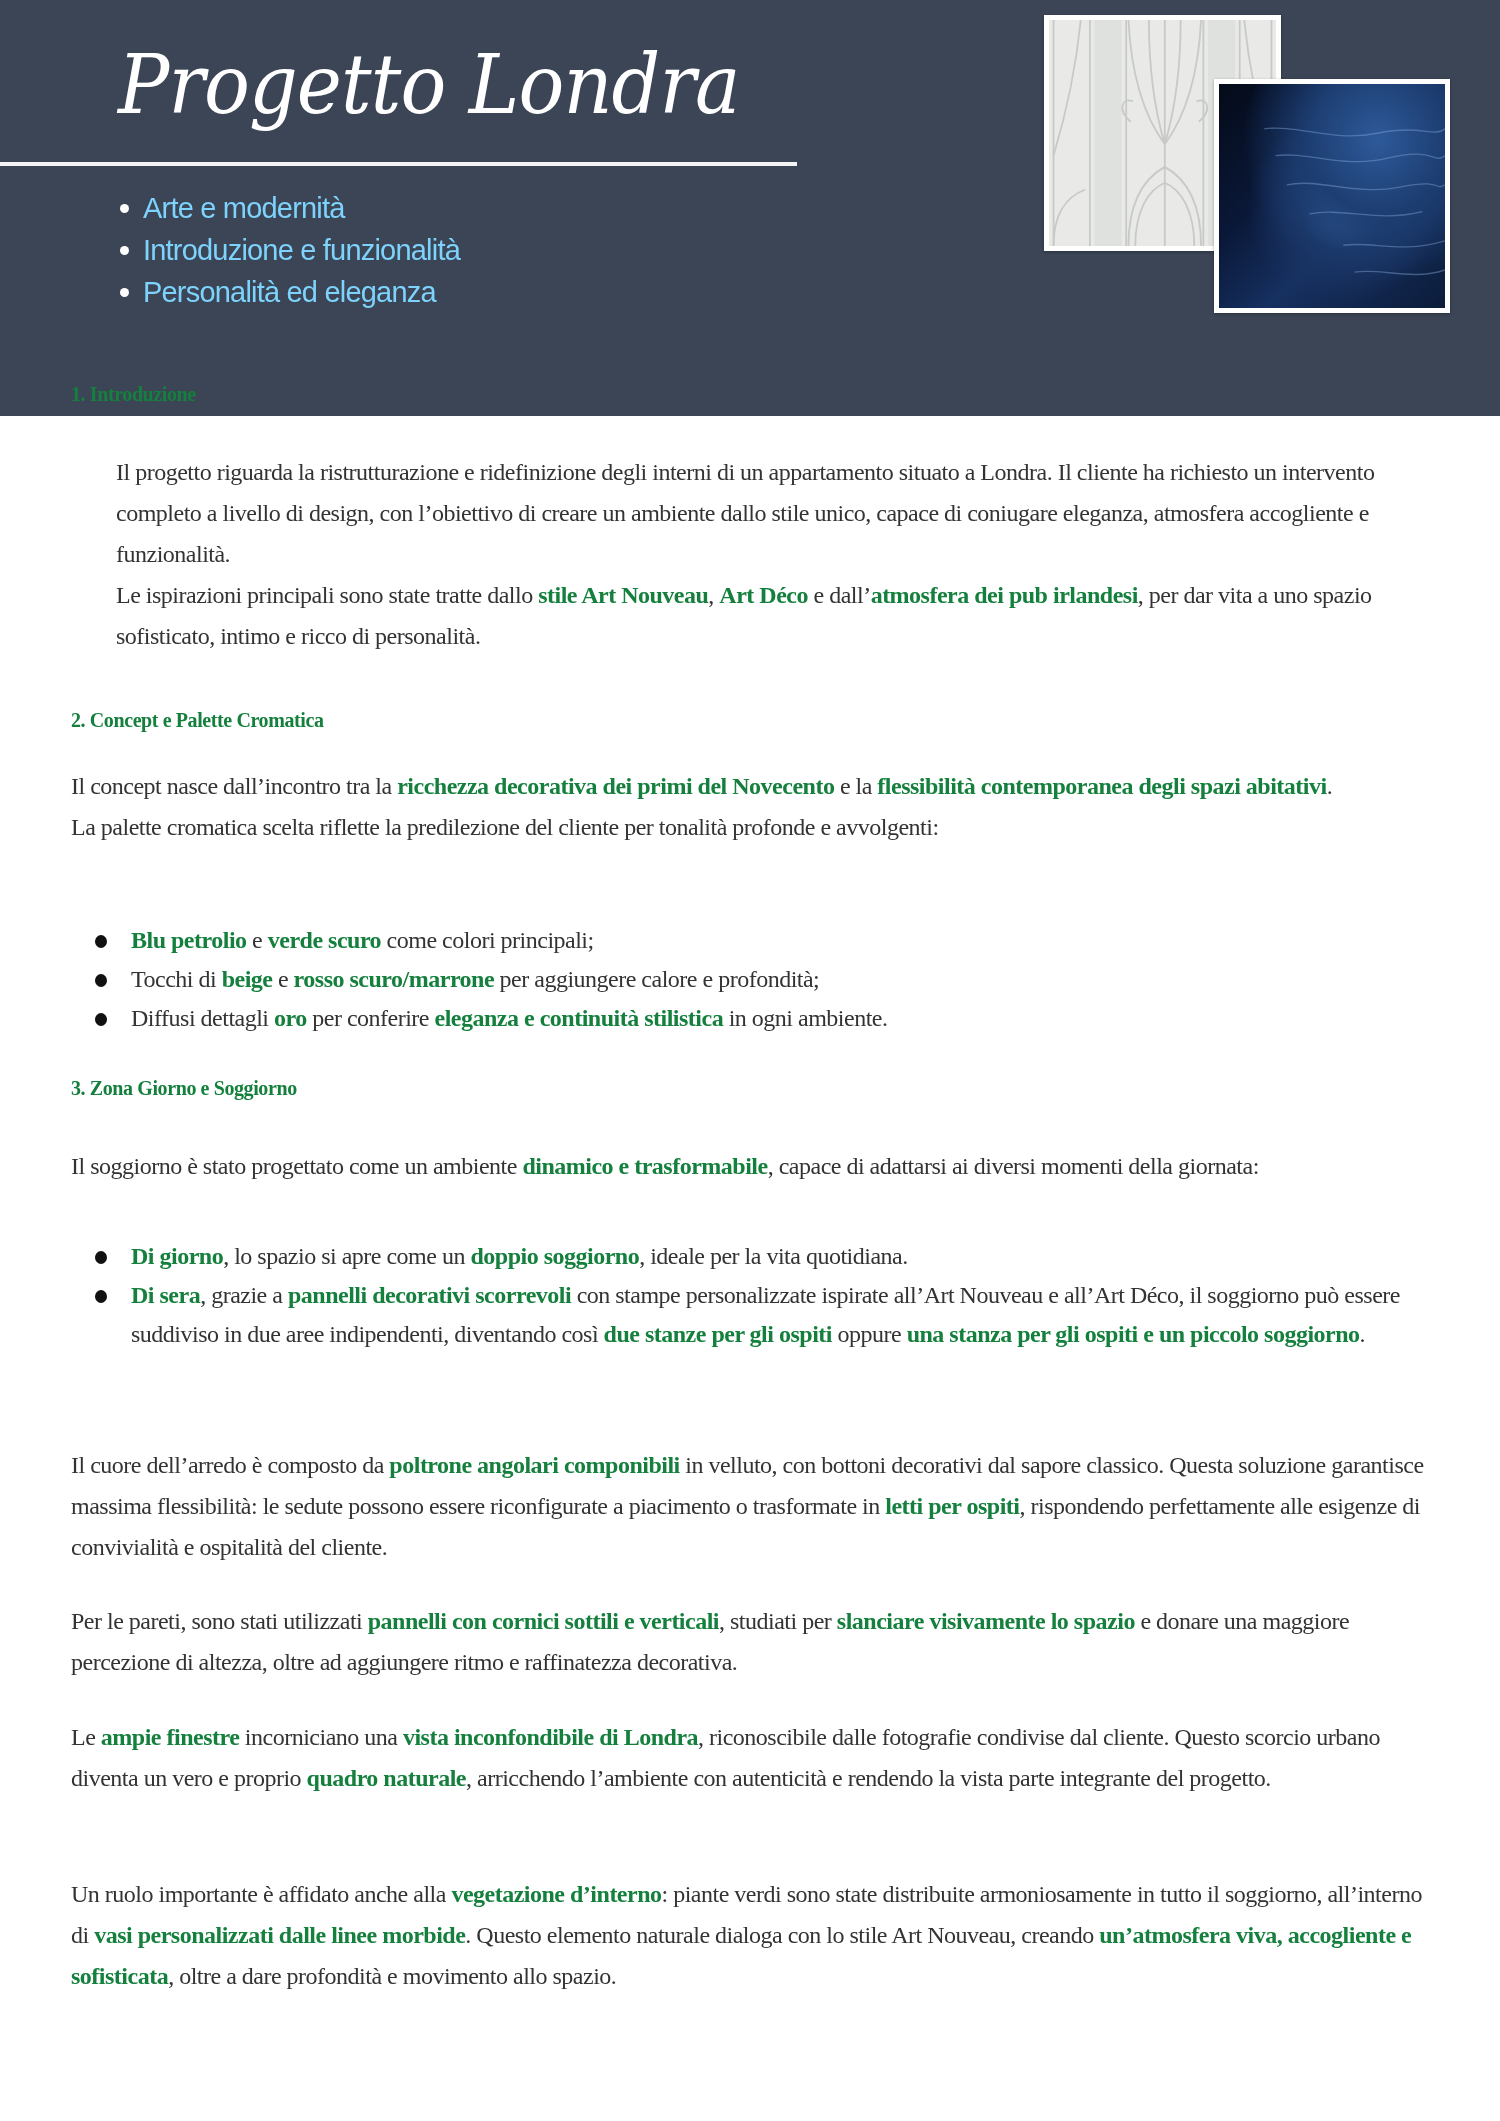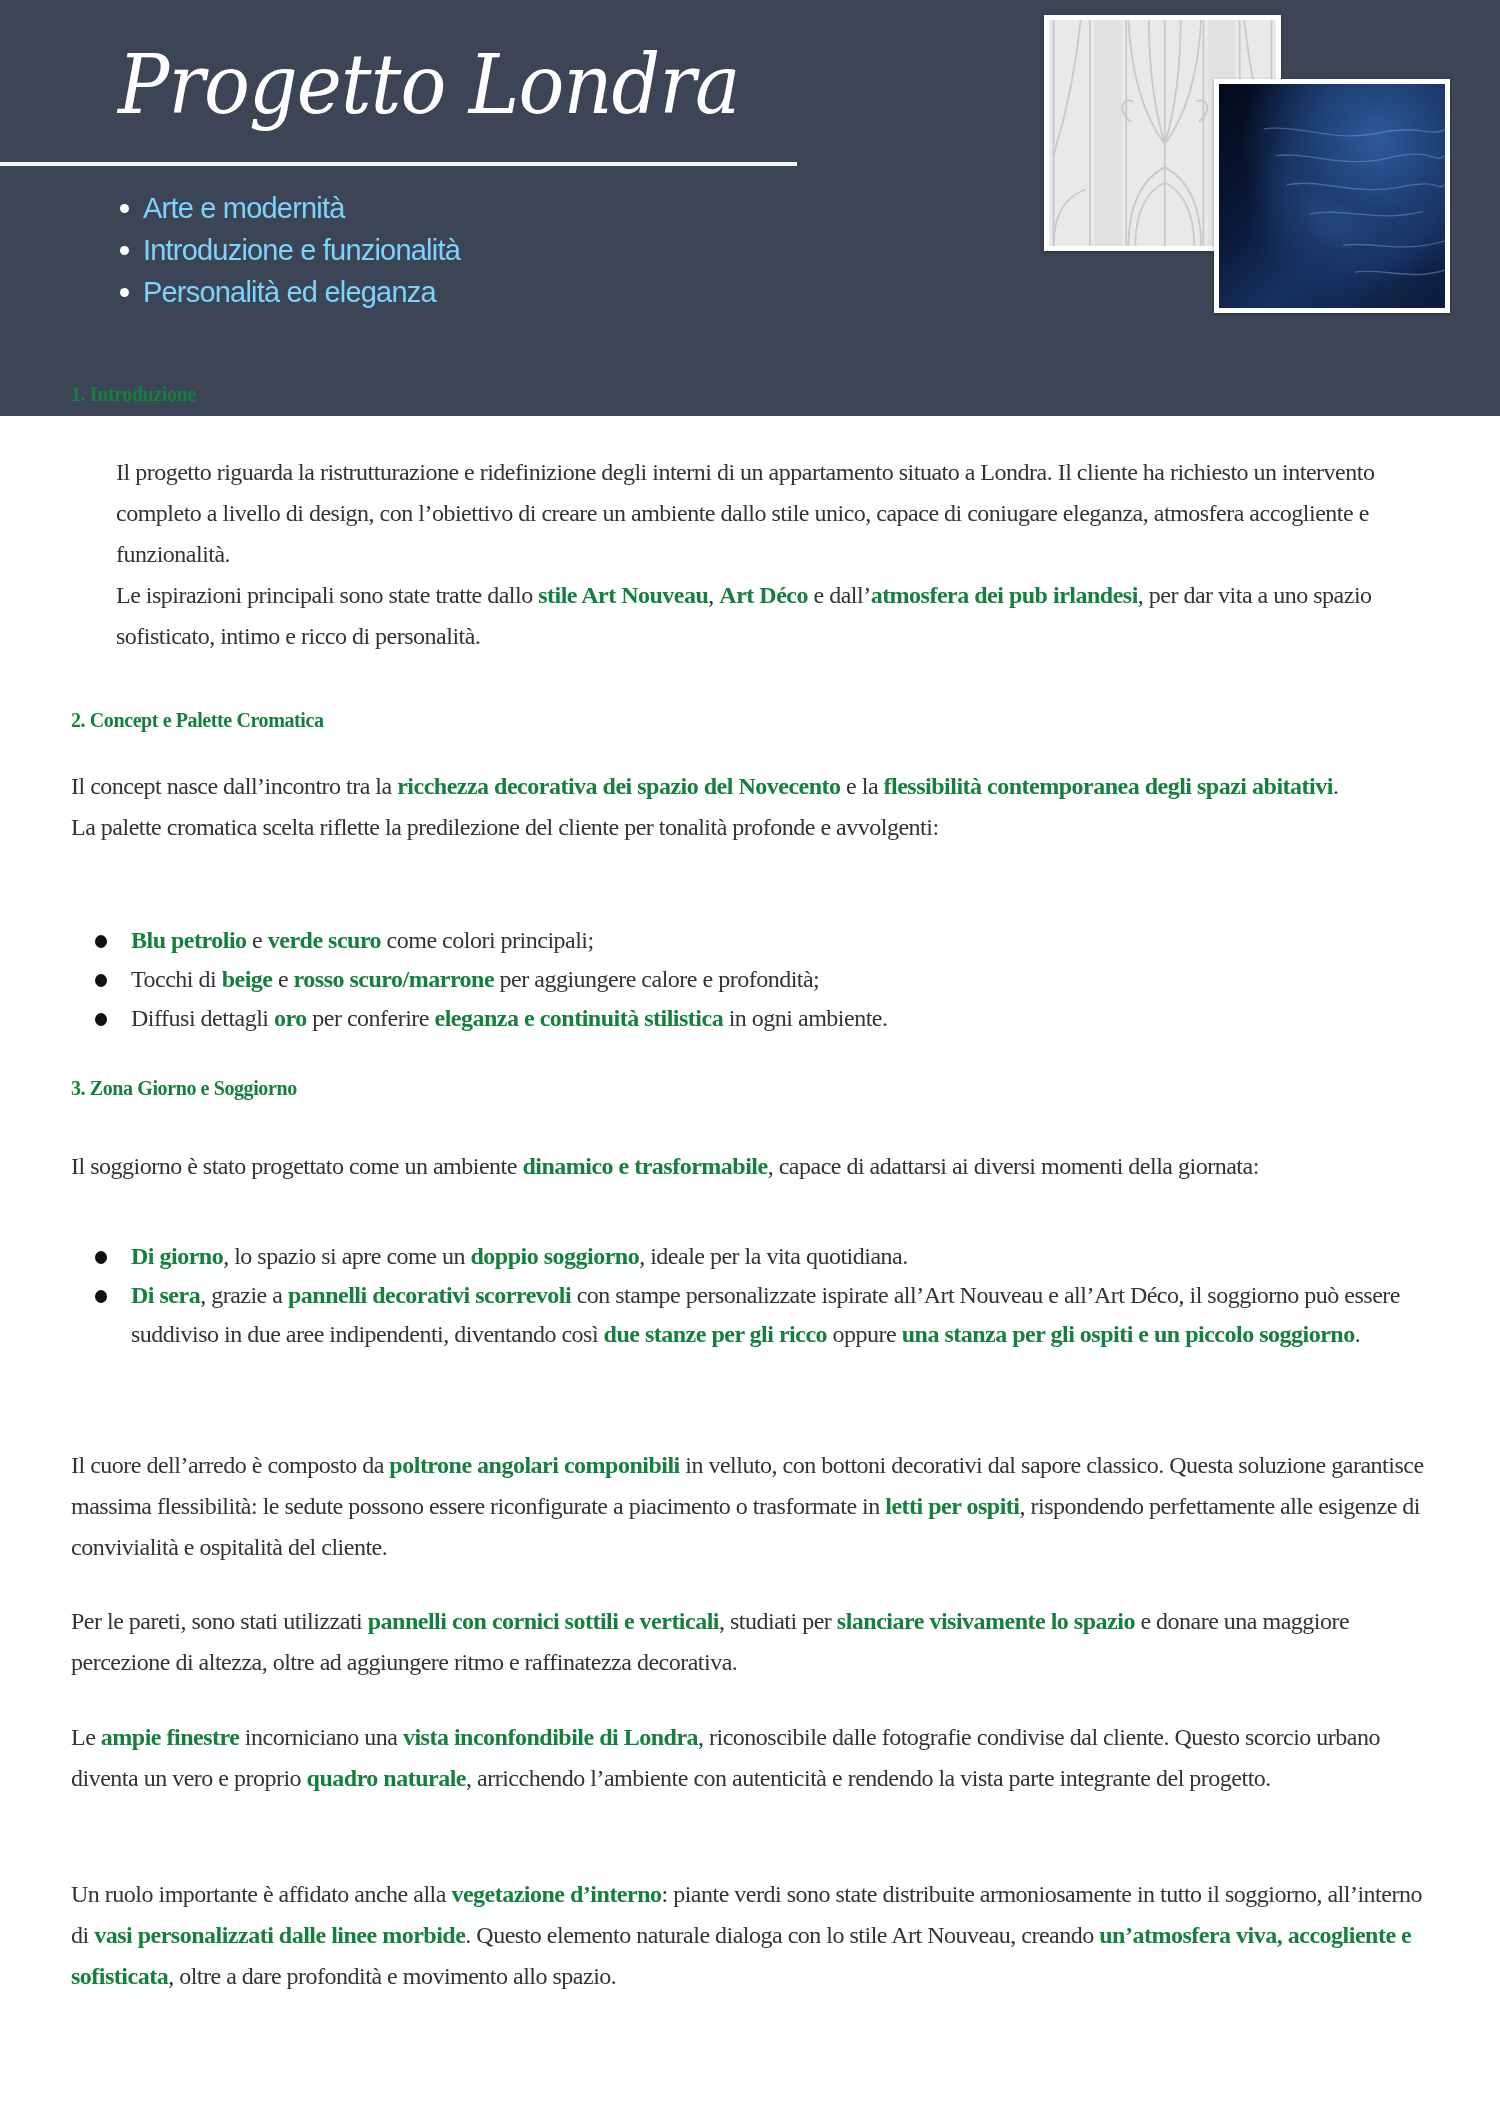--- a/index.html
+++ b/index.html
@@ -89,30 +89,30 @@
       </g>
     </svg>
   </div>
 </div>
 
 <div class="content">
   <h2 class="s1-h">1. Introduzione</h2>
   <p class="s1-p">Il progetto riguarda la ristrutturazione e ridefinizione degli interni di un appartamento situato a Londra. Il cliente ha richiesto un intervento completo a livello di design, con l’obiettivo di creare un ambiente dallo stile unico, capace di coniugare eleganza, atmosfera accogliente e funzionalità.<br>Le ispirazioni principali sono state tratte dallo <b>stile Art Nouveau</b>, <b>Art Déco</b> e dall’<b>atmosfera dei pub irlandesi</b>, per dar vita a uno spazio sofisticato, intimo e ricco di personalità.</p>
 
   <h2 class="s2-h">2. Concept e Palette Cromatica</h2>
-  <p class="s2-p">Il concept nasce dall’incontro tra la <b>ricchezza decorativa dei spazio del Novecento</b> e la <b>flessibilità contemporanea degli spazi abitativi</b>.<br>La palette cromatica scelta riflette la predilezione del cliente per tonalità profonde e avvolgenti:</p>
+  <p class="s2-p">Il concept nasce dall’incontro tra la <b>ricchezza decorativa dei primi del Novecento</b> e la <b>flessibilità contemporanea degli spazi abitativi</b>.<br>La palette cromatica scelta riflette la predilezione del cliente per tonalità profonde e avvolgenti:</p>
   <ul class="bullets s2-list">
     <li><span class="bul"></span><span><b>Blu petrolio</b> e <b>verde scuro</b> come colori principali;</span></li>
     <li><span class="bul"></span><span>Tocchi di <b>beige</b> e <b>rosso scuro/marrone</b> per aggiungere calore e profondità;</span></li>
     <li><span class="bul"></span><span>Diffusi dettagli <b>oro</b> per conferire <b>eleganza e continuità stilistica</b> in ogni ambiente.</span></li>
   </ul>
 
   <h2 class="s3-h">3. Zona Giorno e Soggiorno</h2>
   <p class="s3-p1">Il soggiorno è stato progettato come un ambiente <b>dinamico e trasformabile</b>, capace di adattarsi ai diversi momenti della giornata:</p>
   <ul class="bullets s3-list">
     <li><span class="bul"></span><span><b>Di giorno</b>, lo spazio si apre come un <b>doppio soggiorno</b>, ideale per la vita quotidiana.</span></li>
-    <li><span class="bul"></span><span><b>Di sera</b>, grazie a <b>pannelli decorativi scorrevoli</b> con stampe personalizzate ispirate all’Art Nouveau e all’Art Déco, il soggiorno può essere suddiviso in due aree indipendenti, diventando così <b>due stanze per gli ricco</b> oppure <b>una stanza per gli ospiti e un piccolo soggiorno</b>.</span></li>
+    <li><span class="bul"></span><span><b>Di sera</b>, grazie a <b>pannelli decorativi scorrevoli</b> con stampe personalizzate ispirate all’Art Nouveau e all’Art Déco, il soggiorno può essere suddiviso in due aree indipendenti, diventando così <b>due stanze per gli ospiti</b> oppure <b>una stanza per gli ospiti e un piccolo soggiorno</b>.</span></li>
   </ul>
   <p class="s3-p2">Il cuore dell’arredo è composto da <b>poltrone angolari componibili</b> in velluto, con bottoni decorativi dal sapore classico. Questa soluzione garantisce massima flessibilità: le sedute possono essere riconfigurate a piacimento o trasformate in <b>letti per ospiti</b>, rispondendo perfettamente alle esigenze di convivialità e ospitalità del cliente.</p>
   <p class="s3-p3">Per le pareti, sono stati utilizzati <b>pannelli con cornici sottili e verticali</b>, studiati per <b>slanciare visivamente lo spazio</b> e donare una maggiore percezione di altezza, oltre ad aggiungere ritmo e raffinatezza decorativa.</p>
   <p class="s3-p4">Le <b>ampie finestre</b> incorniciano una <b>vista inconfondibile di Londra</b>, riconoscibile dalle fotografie condivise dal cliente. Questo scorcio urbano diventa un vero e proprio <b>quadro naturale</b>, arricchendo l’ambiente con autenticità e rendendo la vista parte integrante del progetto.</p>
   <p class="s3-p5">Un ruolo importante è affidato anche alla <b>vegetazione d’interno</b>: piante verdi sono state distribuite armoniosamente in tutto il soggiorno, all’interno di <b>vasi personalizzati dalle linee morbide</b>. Questo elemento naturale dialoga con lo stile Art Nouveau, creando <b>un’atmosfera viva, accogliente e sofisticata</b>, oltre a dare profondità e movimento allo spazio.</p>
 </div>
 
 </body></html>

